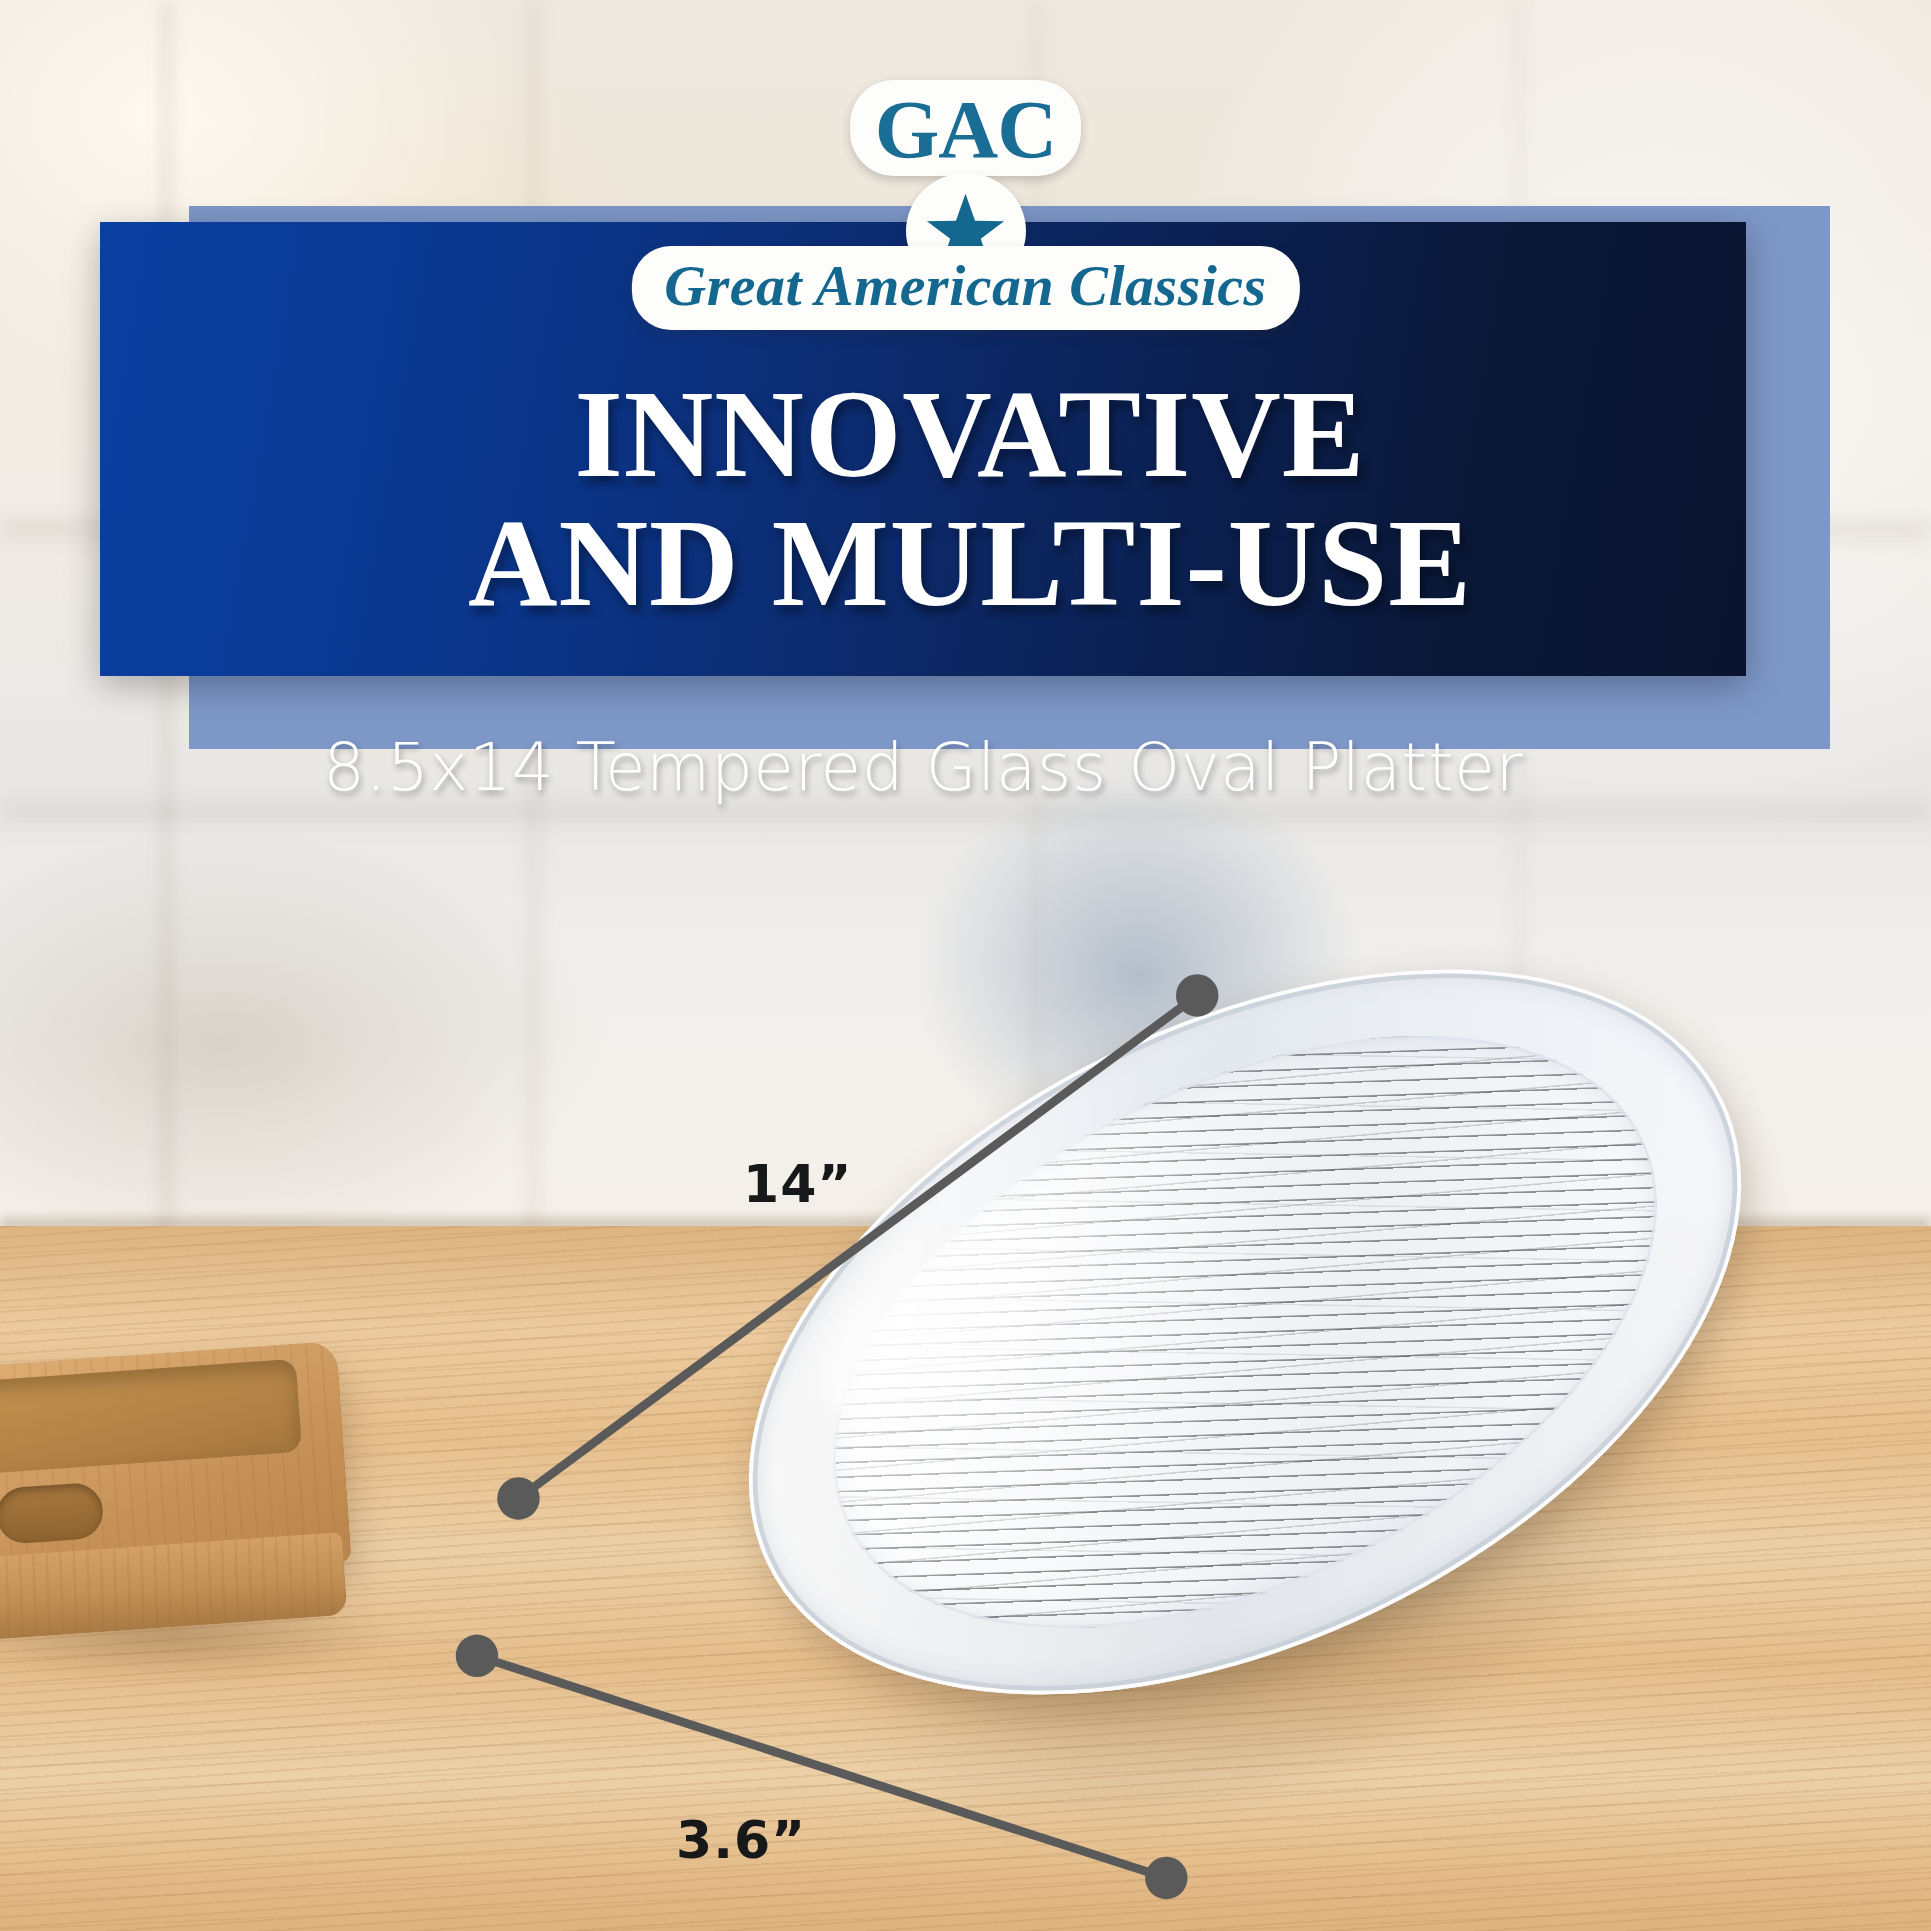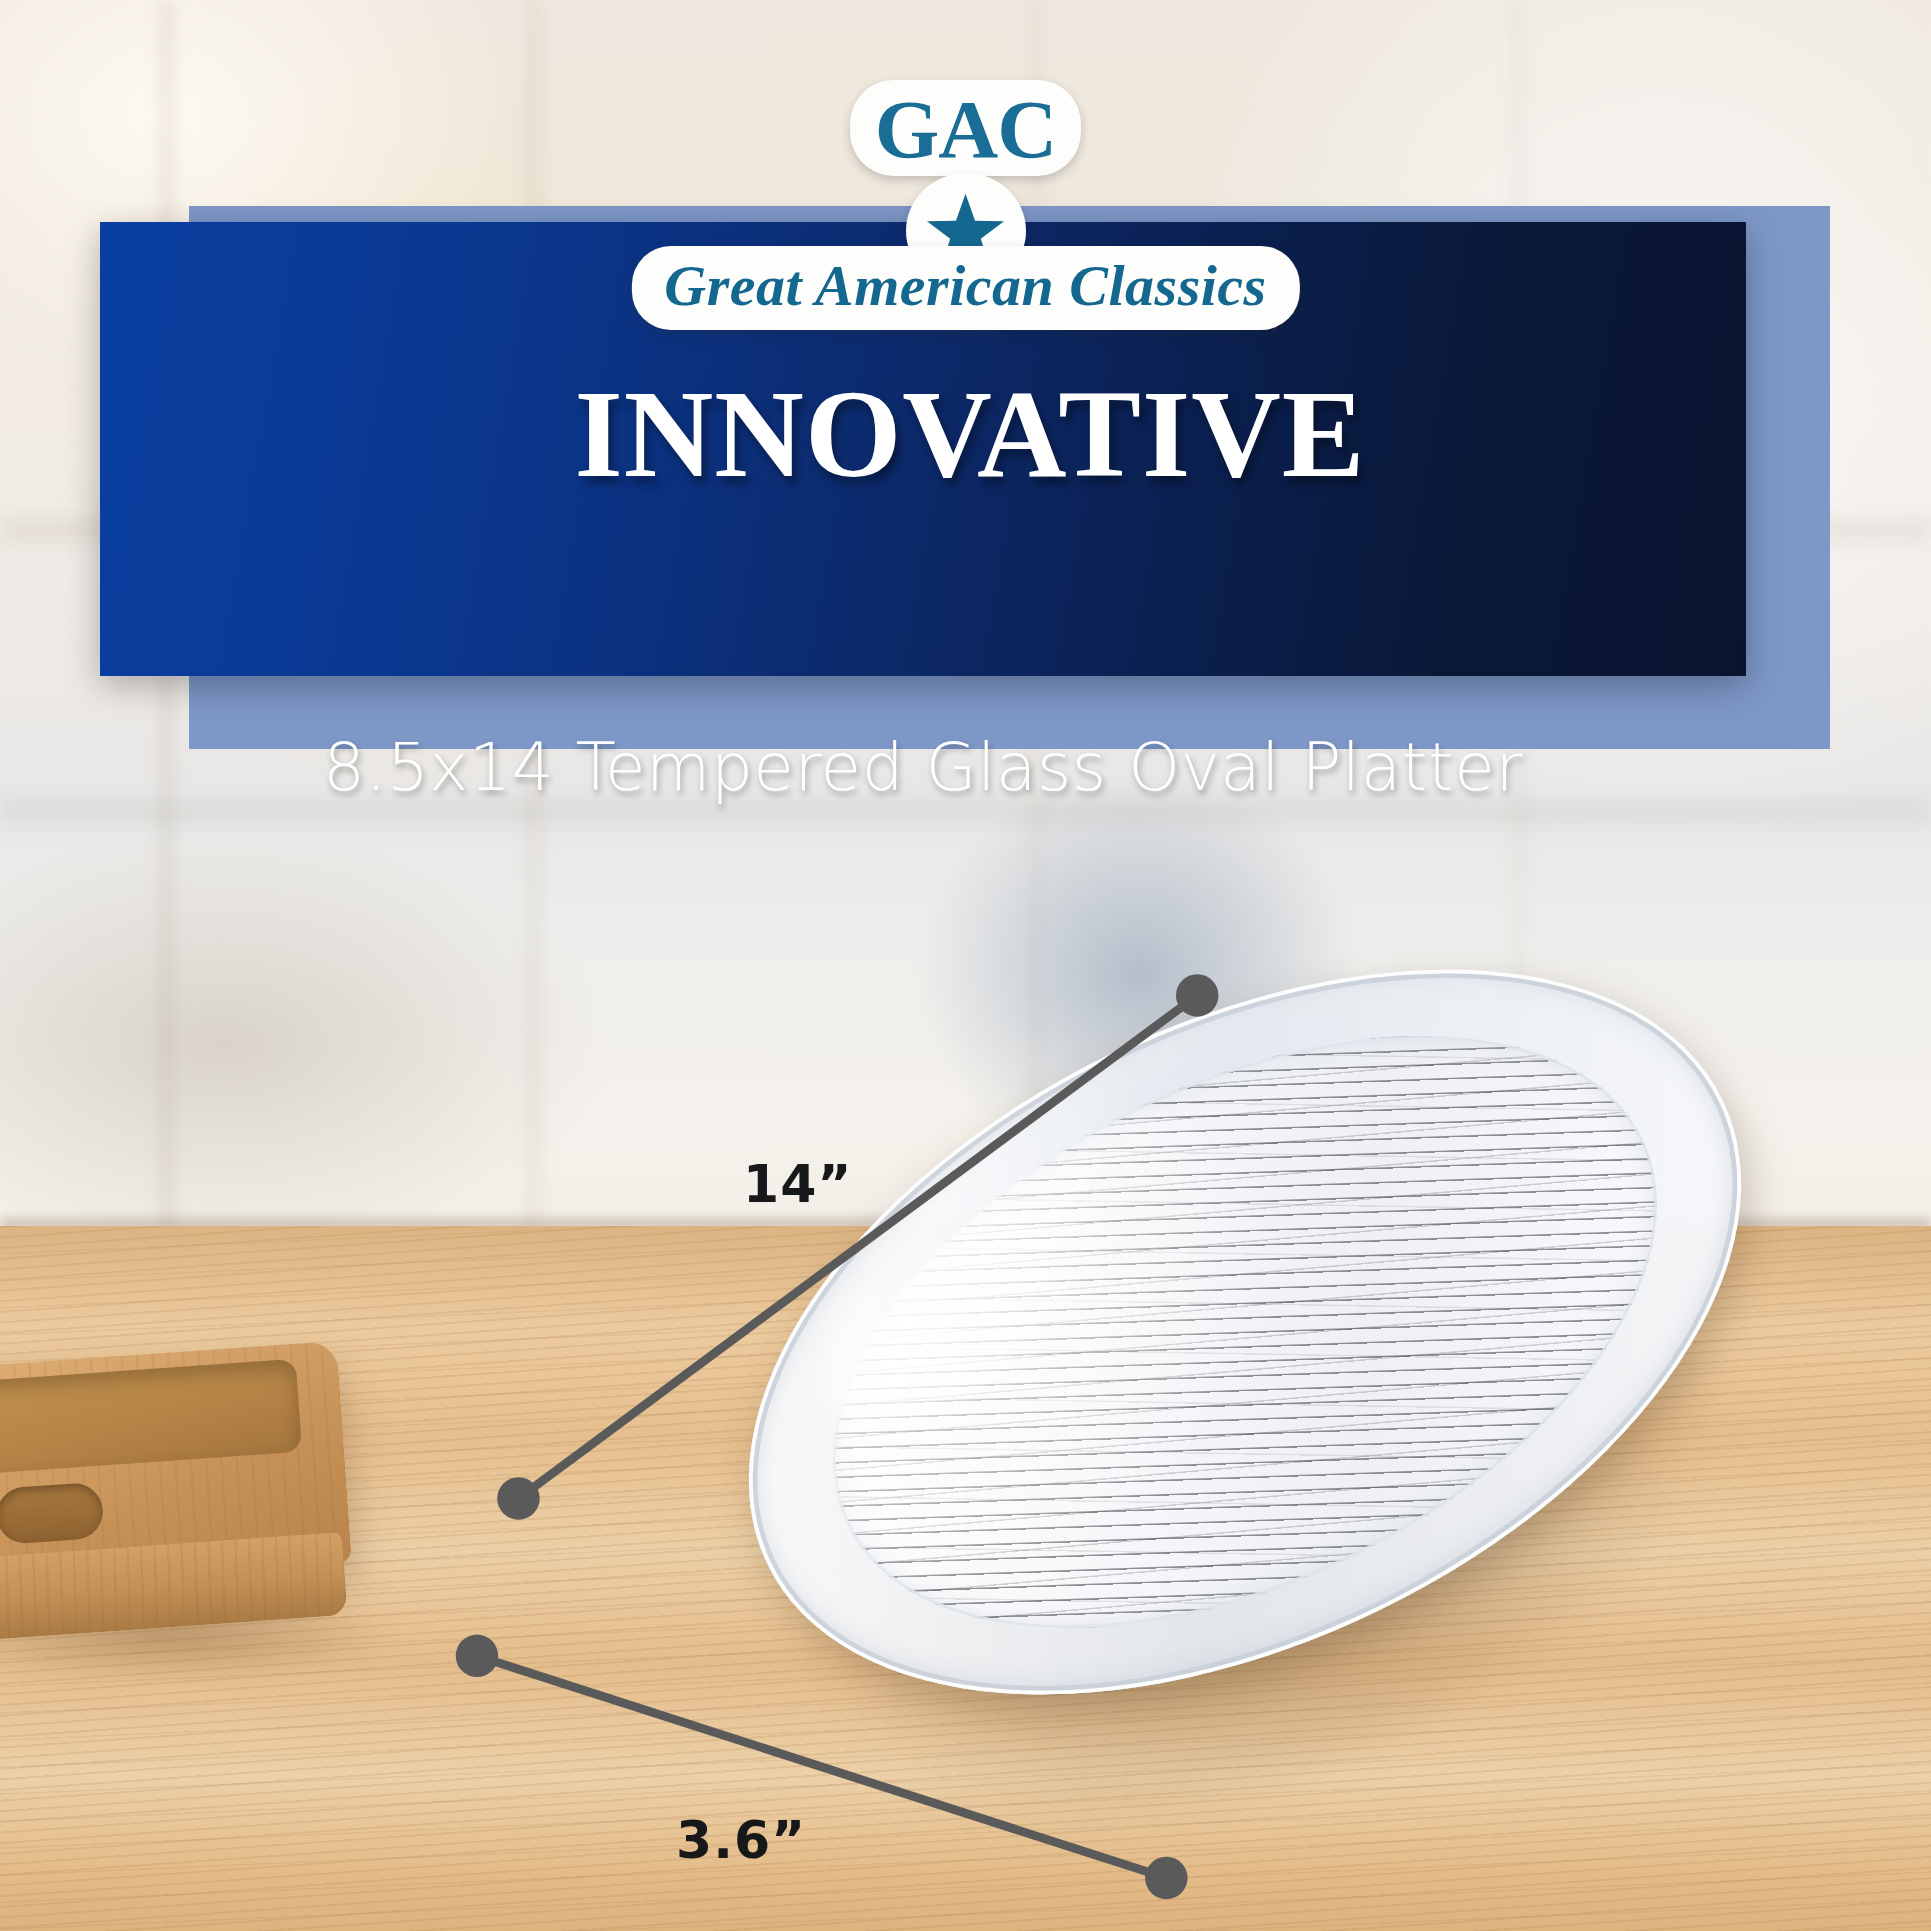--- a/index.html
+++ b/index.html
@@ -435,20 +435,21 @@
       <div class="platter-rim"></div>
       <div class="platter-gloss"></div>
     </div>
   </div>
 
   <div class="banner-back"></div>
   <div class="banner-front"></div>
 
   <div class="headline">
     <div class="headline-line">INNOVATIVE</div>
+    <div class="headline-line">AND MULTI-USE</div>
   </div>
 
   <div class="subhead">
     <div class="subhead-text">8.5x14 Tempered Glass Oval Platter</div>
   </div>
 
   <div class="logo">
     <span class="logo-gac">GAC</span>
 
     <span class="logo-star-wrap">

